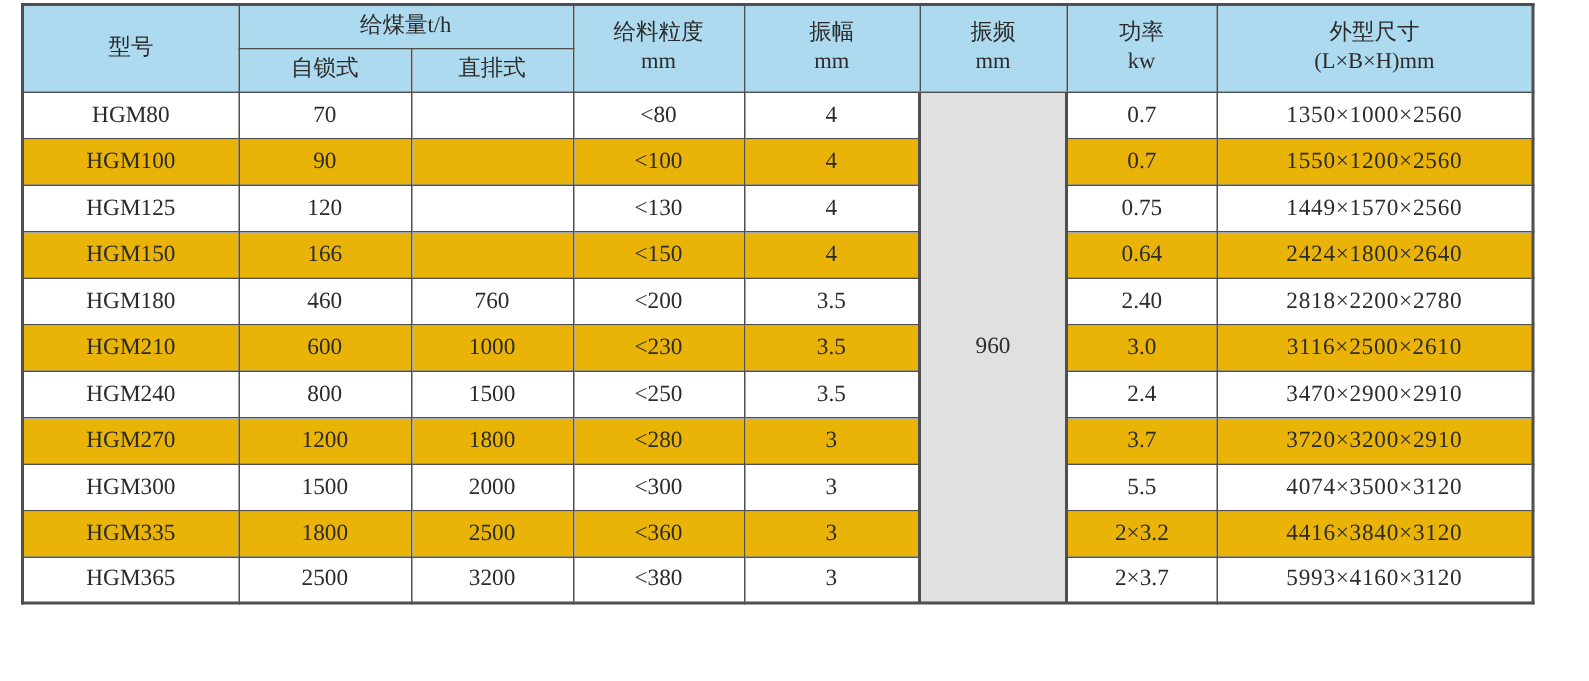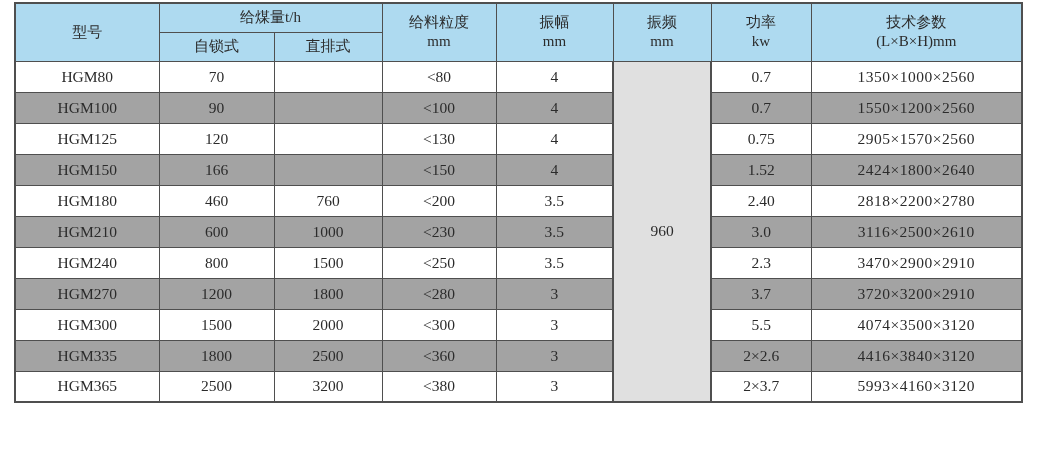--- a/index.html
+++ b/index.html
@@ -42,21 +42,21 @@
     font-size: 15px;
     height: 29px;
     line-height: 1.25;
   }
   .spec-table thead th.two-line { line-height: 1.3; }
   .spec-table tbody td {
     font-size: 15.5px;
     height: 31px;
     background: #ffffff;
   }
-  .spec-table tbody tr.even td { background: #a3a3a3; }
+  .spec-table tbody tr.even td { background: #eab308; }
   .spec-table tbody td.freq-cell {
     background: #e0e0e0;
     border-left: 2px solid #4f4f4f;
     border-right: 2px solid #4f4f4f;
   }
   .spec-table td.dims-cell { letter-spacing: 0.5px; }
 </style>
 </head>
 <body>
 
@@ -87,21 +87,21 @@
         </th>
         <th rowspan="2" class="two-line">
           <div>振频</div>
           <div>mm</div>
         </th>
         <th rowspan="2" class="two-line">
           <div>功率</div>
           <div>kw</div>
         </th>
         <th rowspan="2" class="two-line">
-          <div>技术参数</div>
+          <div>外型尺寸</div>
           <div>(L×B×H)mm</div>
         </th>
       </tr>
       <tr>
         <th>自锁式</th>
         <th>直排式</th>
       </tr>
     </thead>
     <tbody>
         <tr class="odd">
@@ -123,29 +123,29 @@
           <td>0.7</td>
           <td class="dims-cell">1550×1200×2560</td>
         </tr>
         <tr class="odd">
           <td>HGM125</td>
           <td>120</td>
           <td></td>
           <td>&lt;130</td>
           <td>4</td>
           <td>0.75</td>
-          <td class="dims-cell">2905×1570×2560</td>
+          <td class="dims-cell">1449×1570×2560</td>
         </tr>
         <tr class="even">
           <td>HGM150</td>
           <td>166</td>
           <td></td>
           <td>&lt;150</td>
           <td>4</td>
-          <td>1.52</td>
+          <td>0.64</td>
           <td class="dims-cell">2424×1800×2640</td>
         </tr>
         <tr class="odd">
           <td>HGM180</td>
           <td>460</td>
           <td>760</td>
           <td>&lt;200</td>
           <td>3.5</td>
           <td>2.40</td>
           <td class="dims-cell">2818×2200×2780</td>
@@ -158,21 +158,21 @@
           <td>3.5</td>
           <td>3.0</td>
           <td class="dims-cell">3116×2500×2610</td>
         </tr>
         <tr class="odd">
           <td>HGM240</td>
           <td>800</td>
           <td>1500</td>
           <td>&lt;250</td>
           <td>3.5</td>
-          <td>2.3</td>
+          <td>2.4</td>
           <td class="dims-cell">3470×2900×2910</td>
         </tr>
         <tr class="even">
           <td>HGM270</td>
           <td>1200</td>
           <td>1800</td>
           <td>&lt;280</td>
           <td>3</td>
           <td>3.7</td>
           <td class="dims-cell">3720×3200×2910</td>
@@ -185,21 +185,21 @@
           <td>3</td>
           <td>5.5</td>
           <td class="dims-cell">4074×3500×3120</td>
         </tr>
         <tr class="even">
           <td>HGM335</td>
           <td>1800</td>
           <td>2500</td>
           <td>&lt;360</td>
           <td>3</td>
-          <td>2×2.6</td>
+          <td>2×3.2</td>
           <td class="dims-cell">4416×3840×3120</td>
         </tr>
         <tr class="odd">
           <td>HGM365</td>
           <td>2500</td>
           <td>3200</td>
           <td>&lt;380</td>
           <td>3</td>
           <td>2×3.7</td>
           <td class="dims-cell">5993×4160×3120</td>

